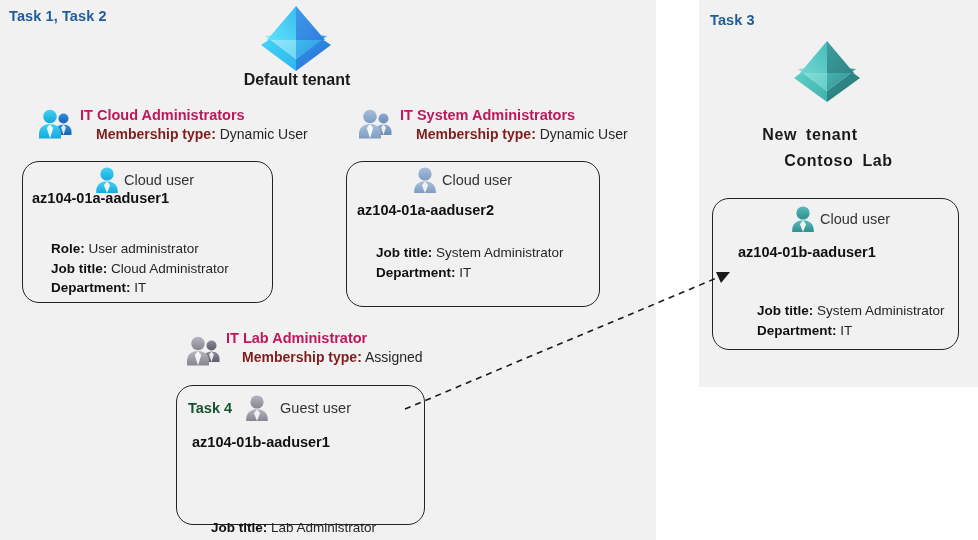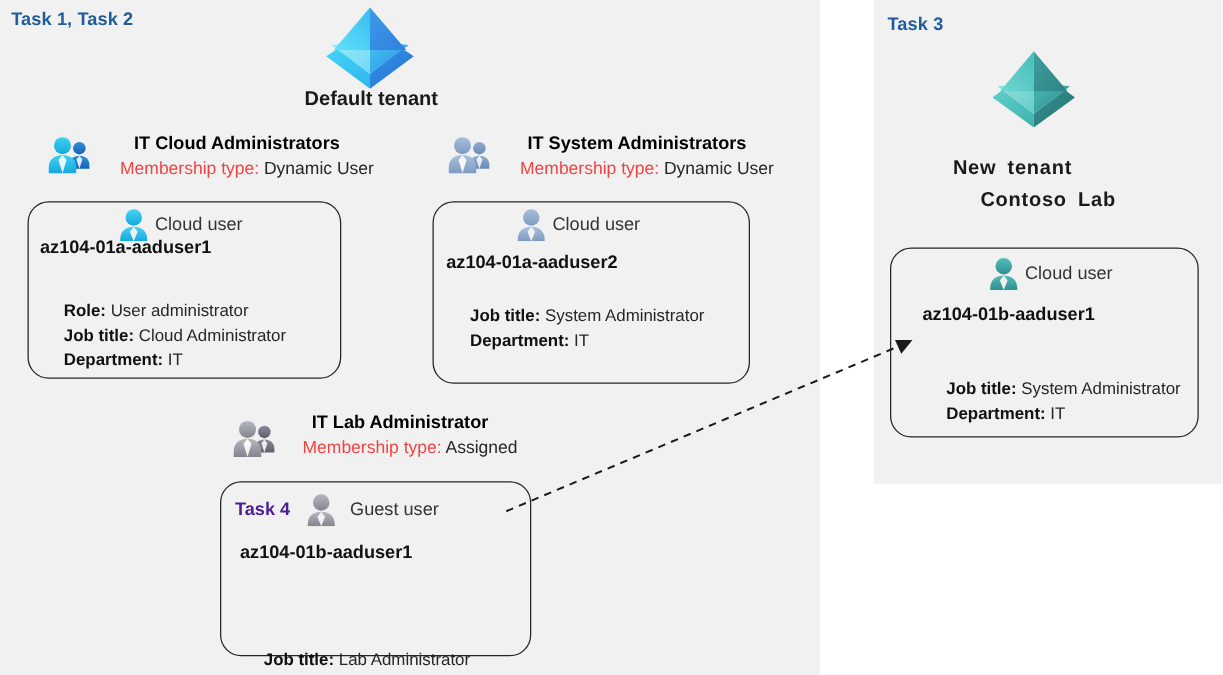--- a/index.html
+++ b/index.html
@@ -49,32 +49,31 @@
   .person-icon { display: inline-block; vertical-align: middle; }
 
   
   .group-head {
     position: absolute;
     white-space: nowrap;
   }
   .group-title {
     font-size: 14.5px;
     font-weight: bold;
-    color: #000000;
+    color: #be185d;
     line-height: 19px;
     white-space: nowrap;
-    text-align: center;
   }
   .group-meta {
     font-size: 14px;
     color: #262626;
     line-height: 19px;
     white-space: nowrap;
   }
-  .group-meta b { color: #ef4444; font-weight: normal; padding-left: 16px; }
+  .group-meta b { color: #7f1d1d; font-weight: bold; padding-left: 16px; }
 
   
   .card {
     position: absolute;
     border: 1.3px solid #242424;
     border-radius: 17px;
     box-sizing: border-box;
     background: transparent;
   }
   .card-head {
@@ -84,21 +83,21 @@
     align-items: center;
     gap: 4px;
   }
   .card-head .kind {
     font-size: 14.5px;
     color: #333333;
   }
   .card-head .task-inline {
     font-size: 14.5px;
     font-weight: bold;
-    color: #4c1d95;
+    color: #14532d;
     margin-right: 8px;
   }
   .card-upn {
     position: absolute;
     font-size: 14.5px;
     font-weight: bold;
     color: #111111;
     white-space: nowrap;
   }
   .card-attrs {

